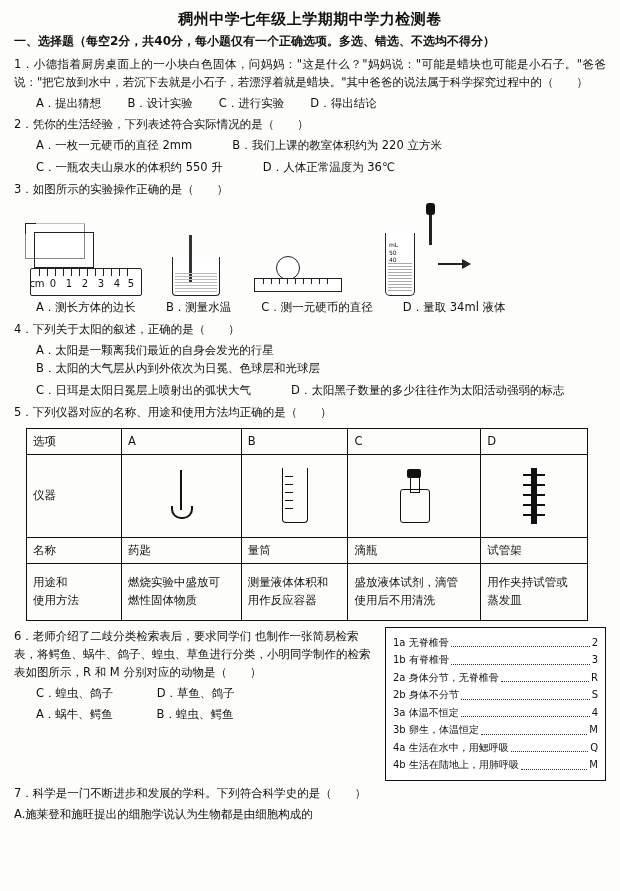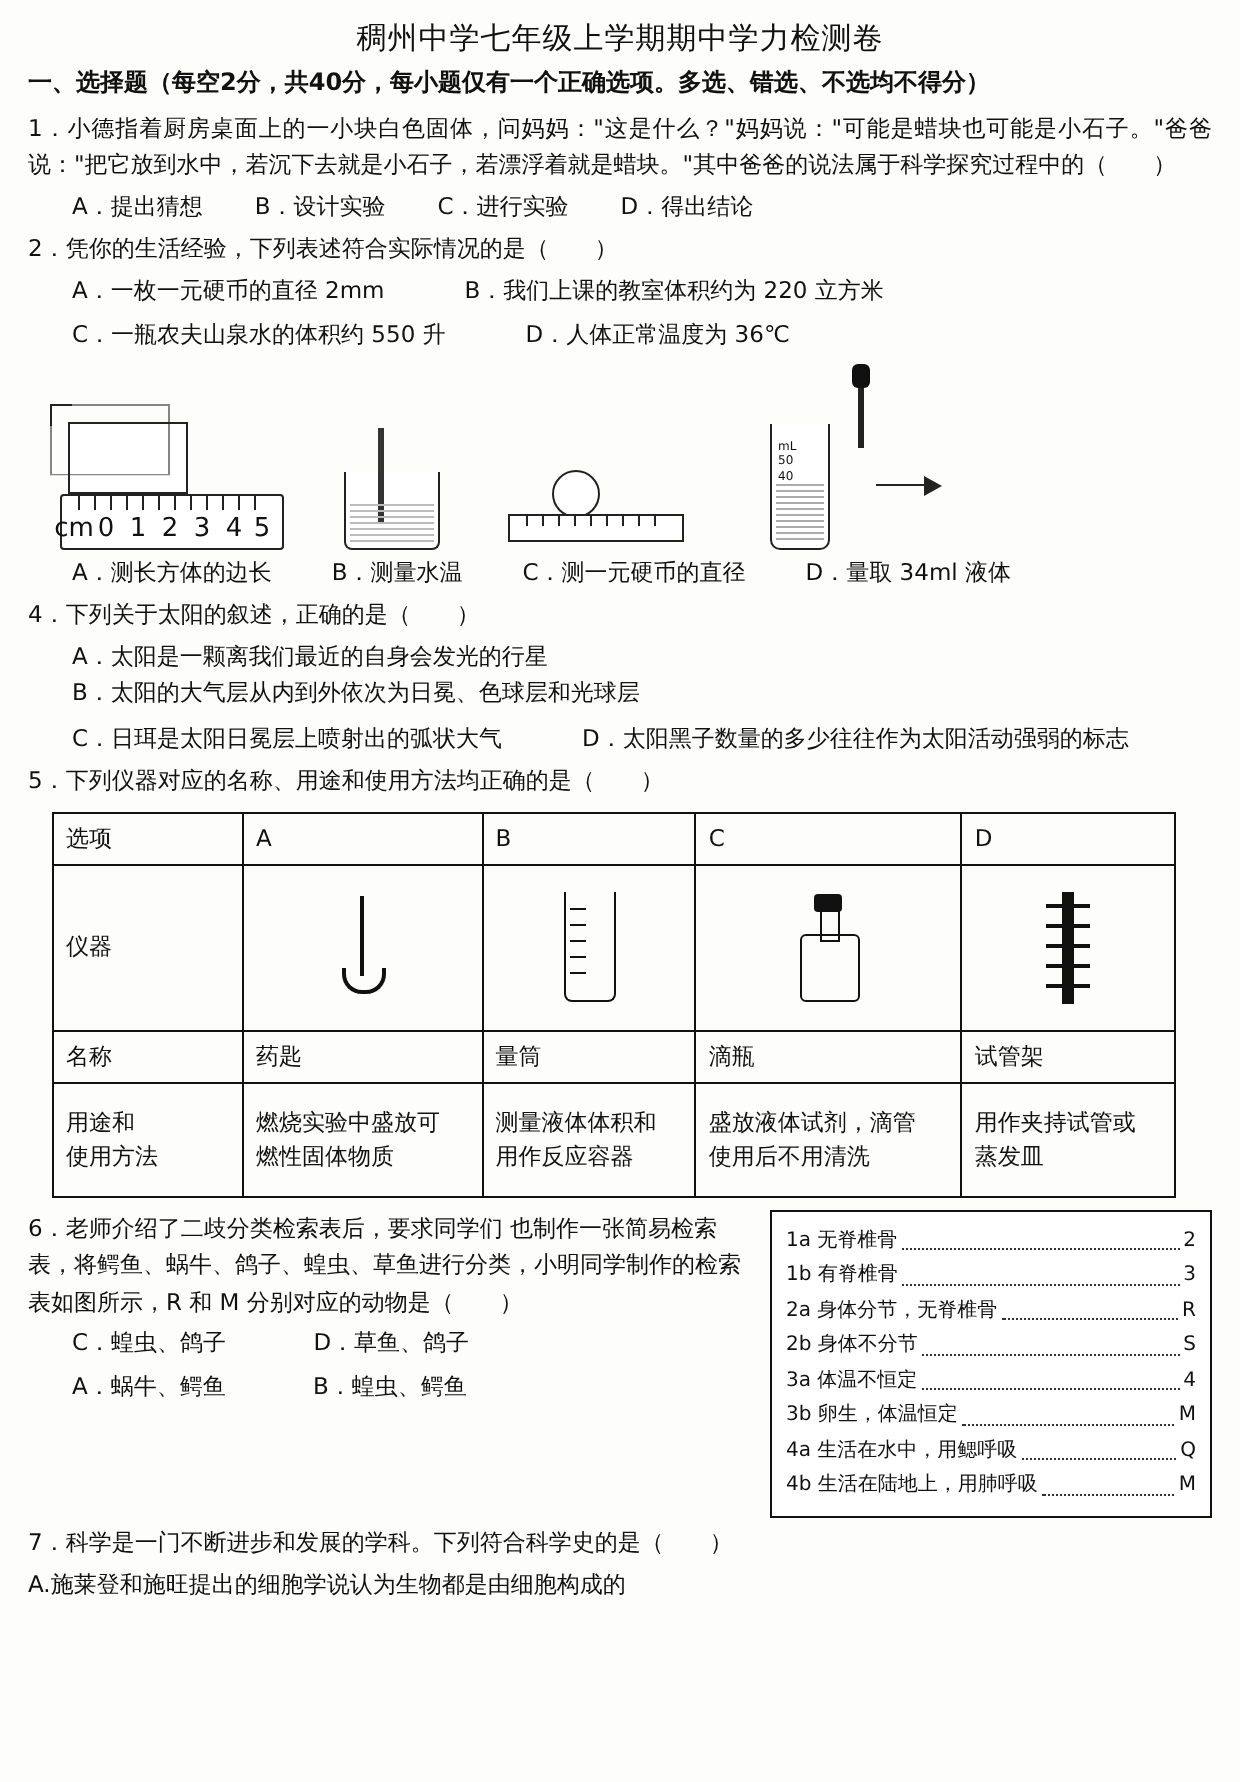--- a/index.html
+++ b/index.html
@@ -13,21 +13,21 @@
     position:relative;
   }
   .page{
     width:620px;height:891px;
     padding:0;
     box-sizing:border-box;
     position:relative;
   }
   .title{
     text-align:center;
-    font-weight:normal;
+    font-weight:bold;
     font-size:15px;
     letter-spacing:.5px;
     margin:10px 0 0 0;
     font-family:"DejaVu Serif","Liberation Serif",serif;
   }
   .sec{
     font-weight:bold;
     font-size:12px;
     margin:4px 14px 6px 14px;
   }
@@ -58,21 +58,21 @@
   
   .ruler{
     width:110px;height:26px;
     border:1.2px solid #222;
     border-radius:2px;
     position:relative;
     background:#fff;
   }
   .ruler .tickrow{position:absolute;top:0;left:0;right:0;height:9px;}
   .ruler .tick{position:absolute;top:0;width:1px;height:7px;background:#222;}
-  .ruler .lbl{position:absolute;top:9px;font-size:13px;transform:translateX(-50%);}
+  .ruler .lbl{position:absolute;top:9px;font-size:10px;transform:translateX(-50%);}
   .cube{
     width:58px;height:34px;
     border:1.2px solid #222;
     position:relative;background:#fff;
     margin-left:4px;
   }
   .cube:before{
     content:"";position:absolute;left:-10px;top:-10px;
     width:58px;height:34px;border:1.2px solid #222;
     clip-path:polygon(0 0,100% 0,100% 100%,0 100%);
@@ -208,20 +208,21 @@
   <div class="q">2．凭你的生活经验，下列表述符合实际情况的是（　　）</div>
   <div class="opts wide">
     <span class="opt">A．一枚一元硬币的直径 2mm</span>
     <span class="opt">B．我们上课的教室体积约为 220 立方米</span>
   </div>
   <div class="opts wide">
     <span class="opt">C．一瓶农夫山泉水的体积约 550 升</span>
     <span class="opt">D．人体正常温度为 36℃</span>
   </div>
 
+  <div class="q">3．如图所示的实验操作正确的是（　　）</div>
   <div class="fig-row">
     <div class="fig">
       <div class="cube"></div>
       <div class="ruler">
         <div class="tickrow">
           <div class="tick" style="left:8px;"></div>
             <div class="tick" style="left:16px;"></div>
           <div class="tick" style="left:24px;"></div>
             <div class="tick" style="left:32px;"></div>
           <div class="tick" style="left:40px;"></div>

